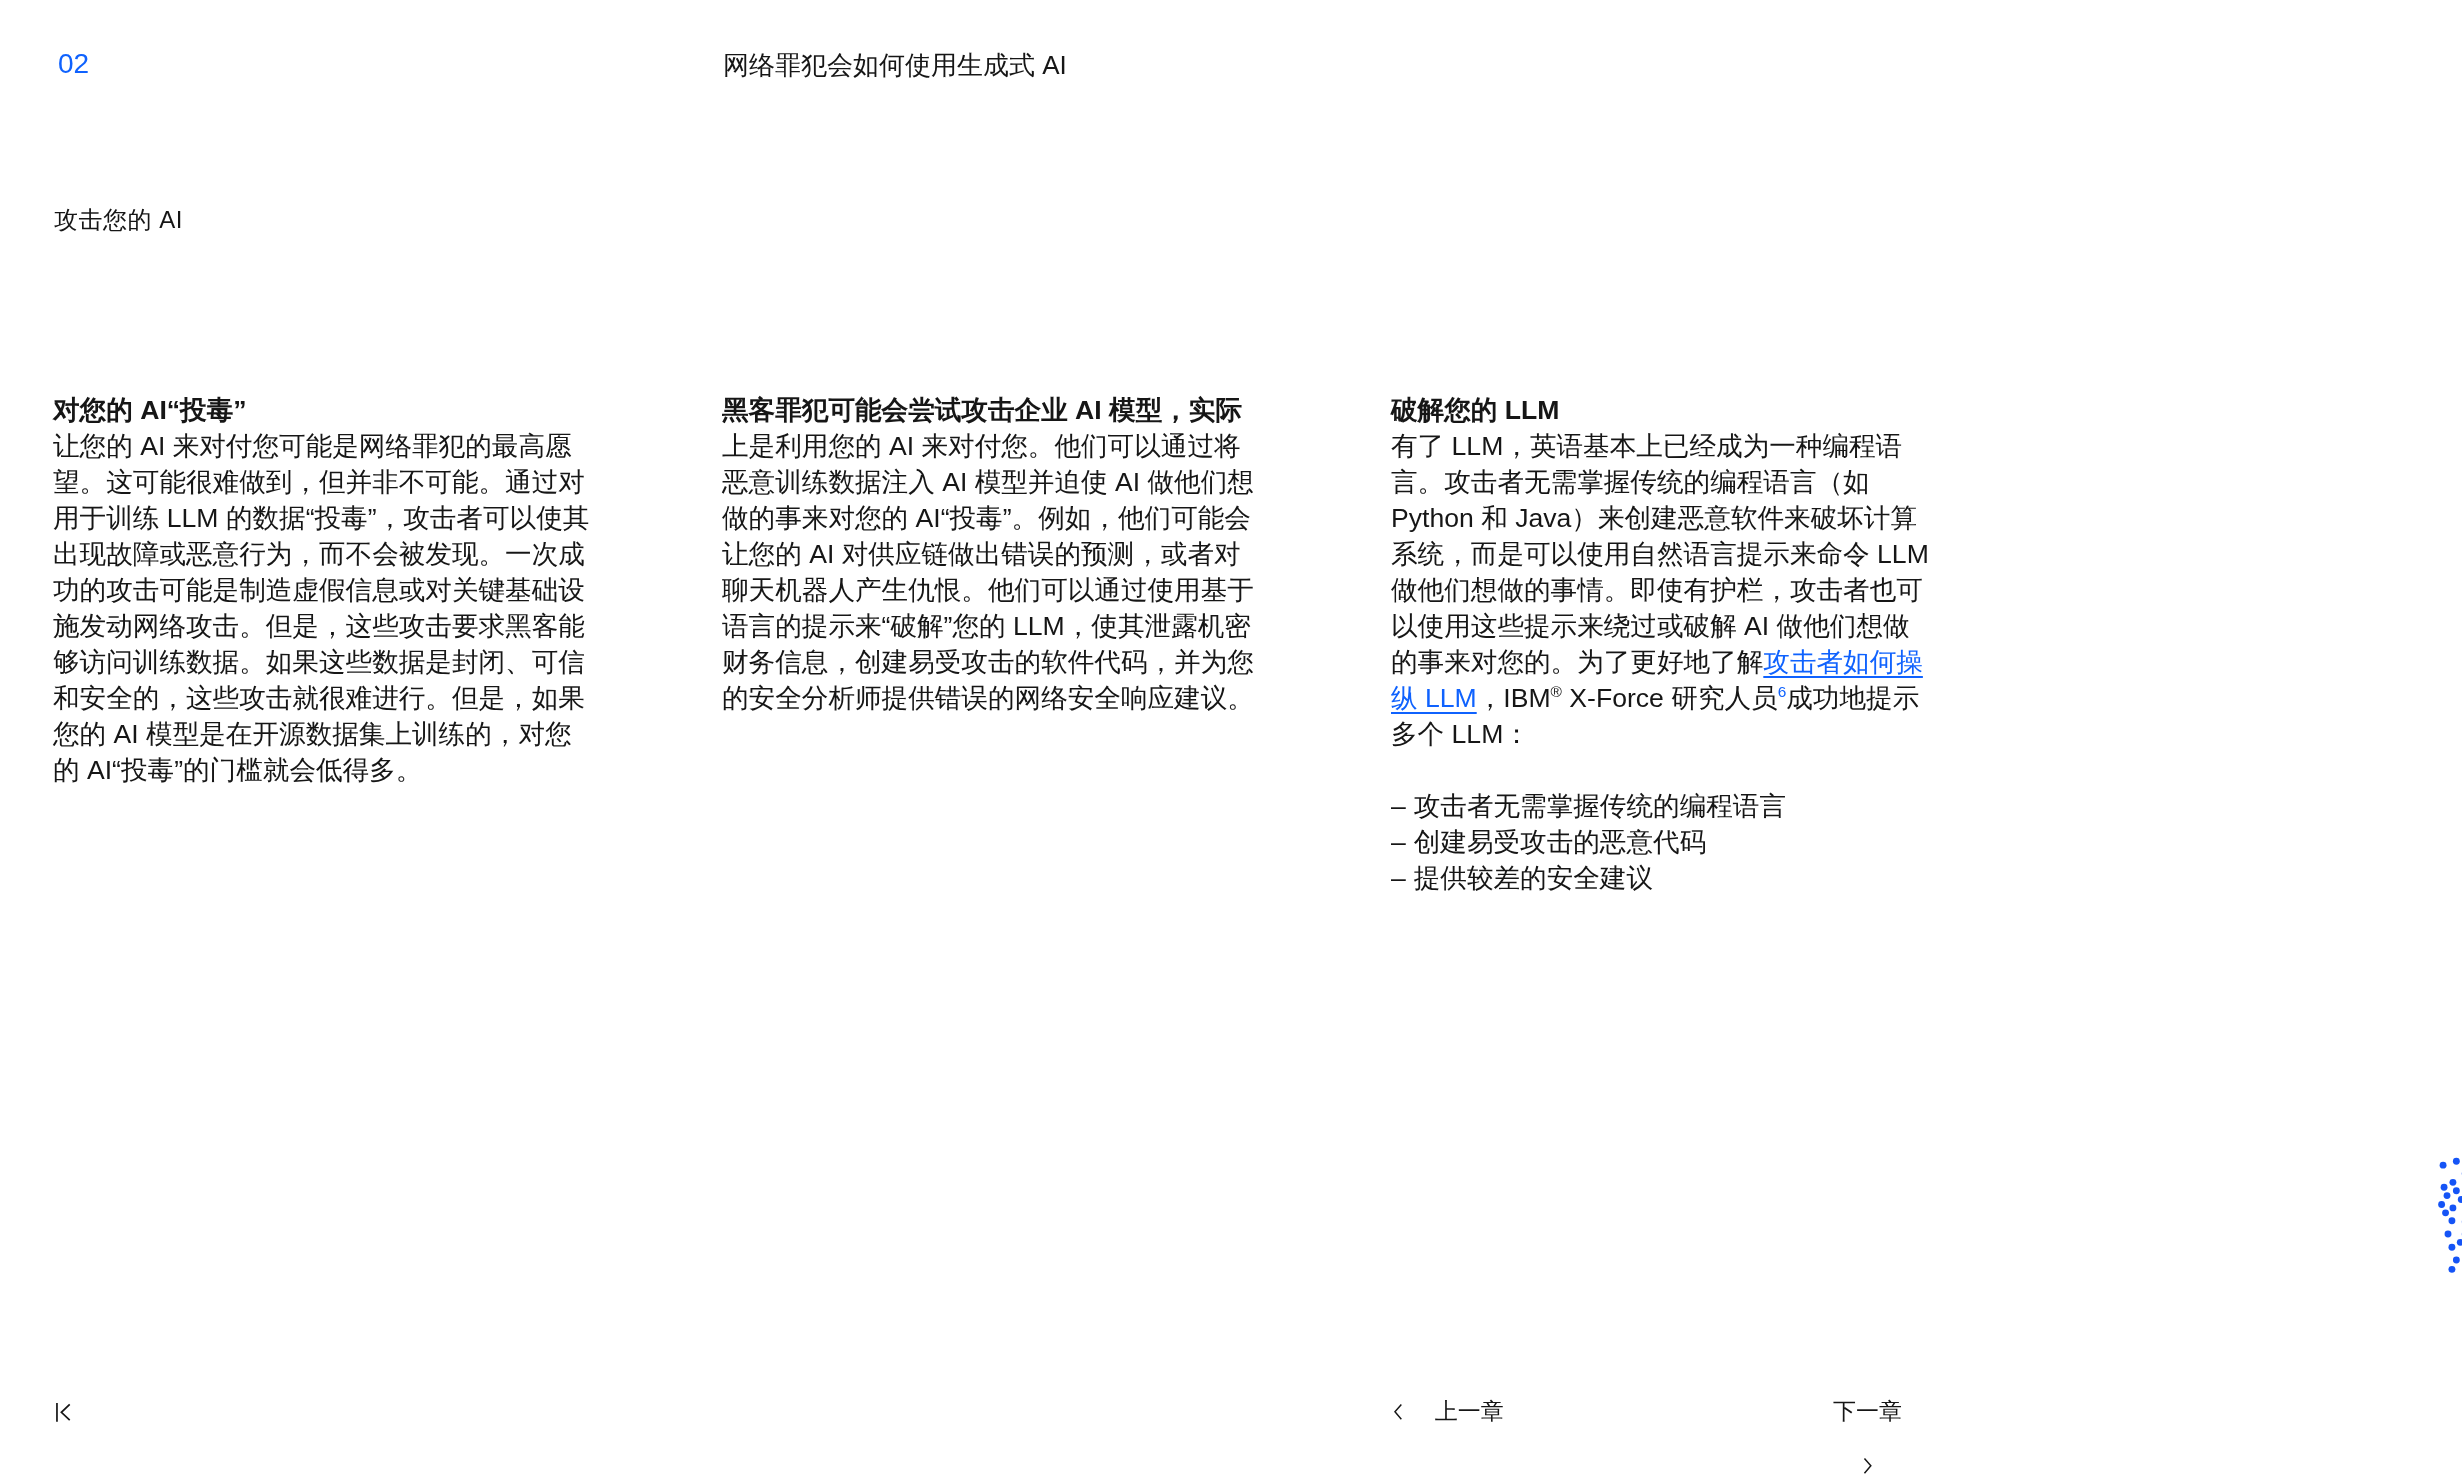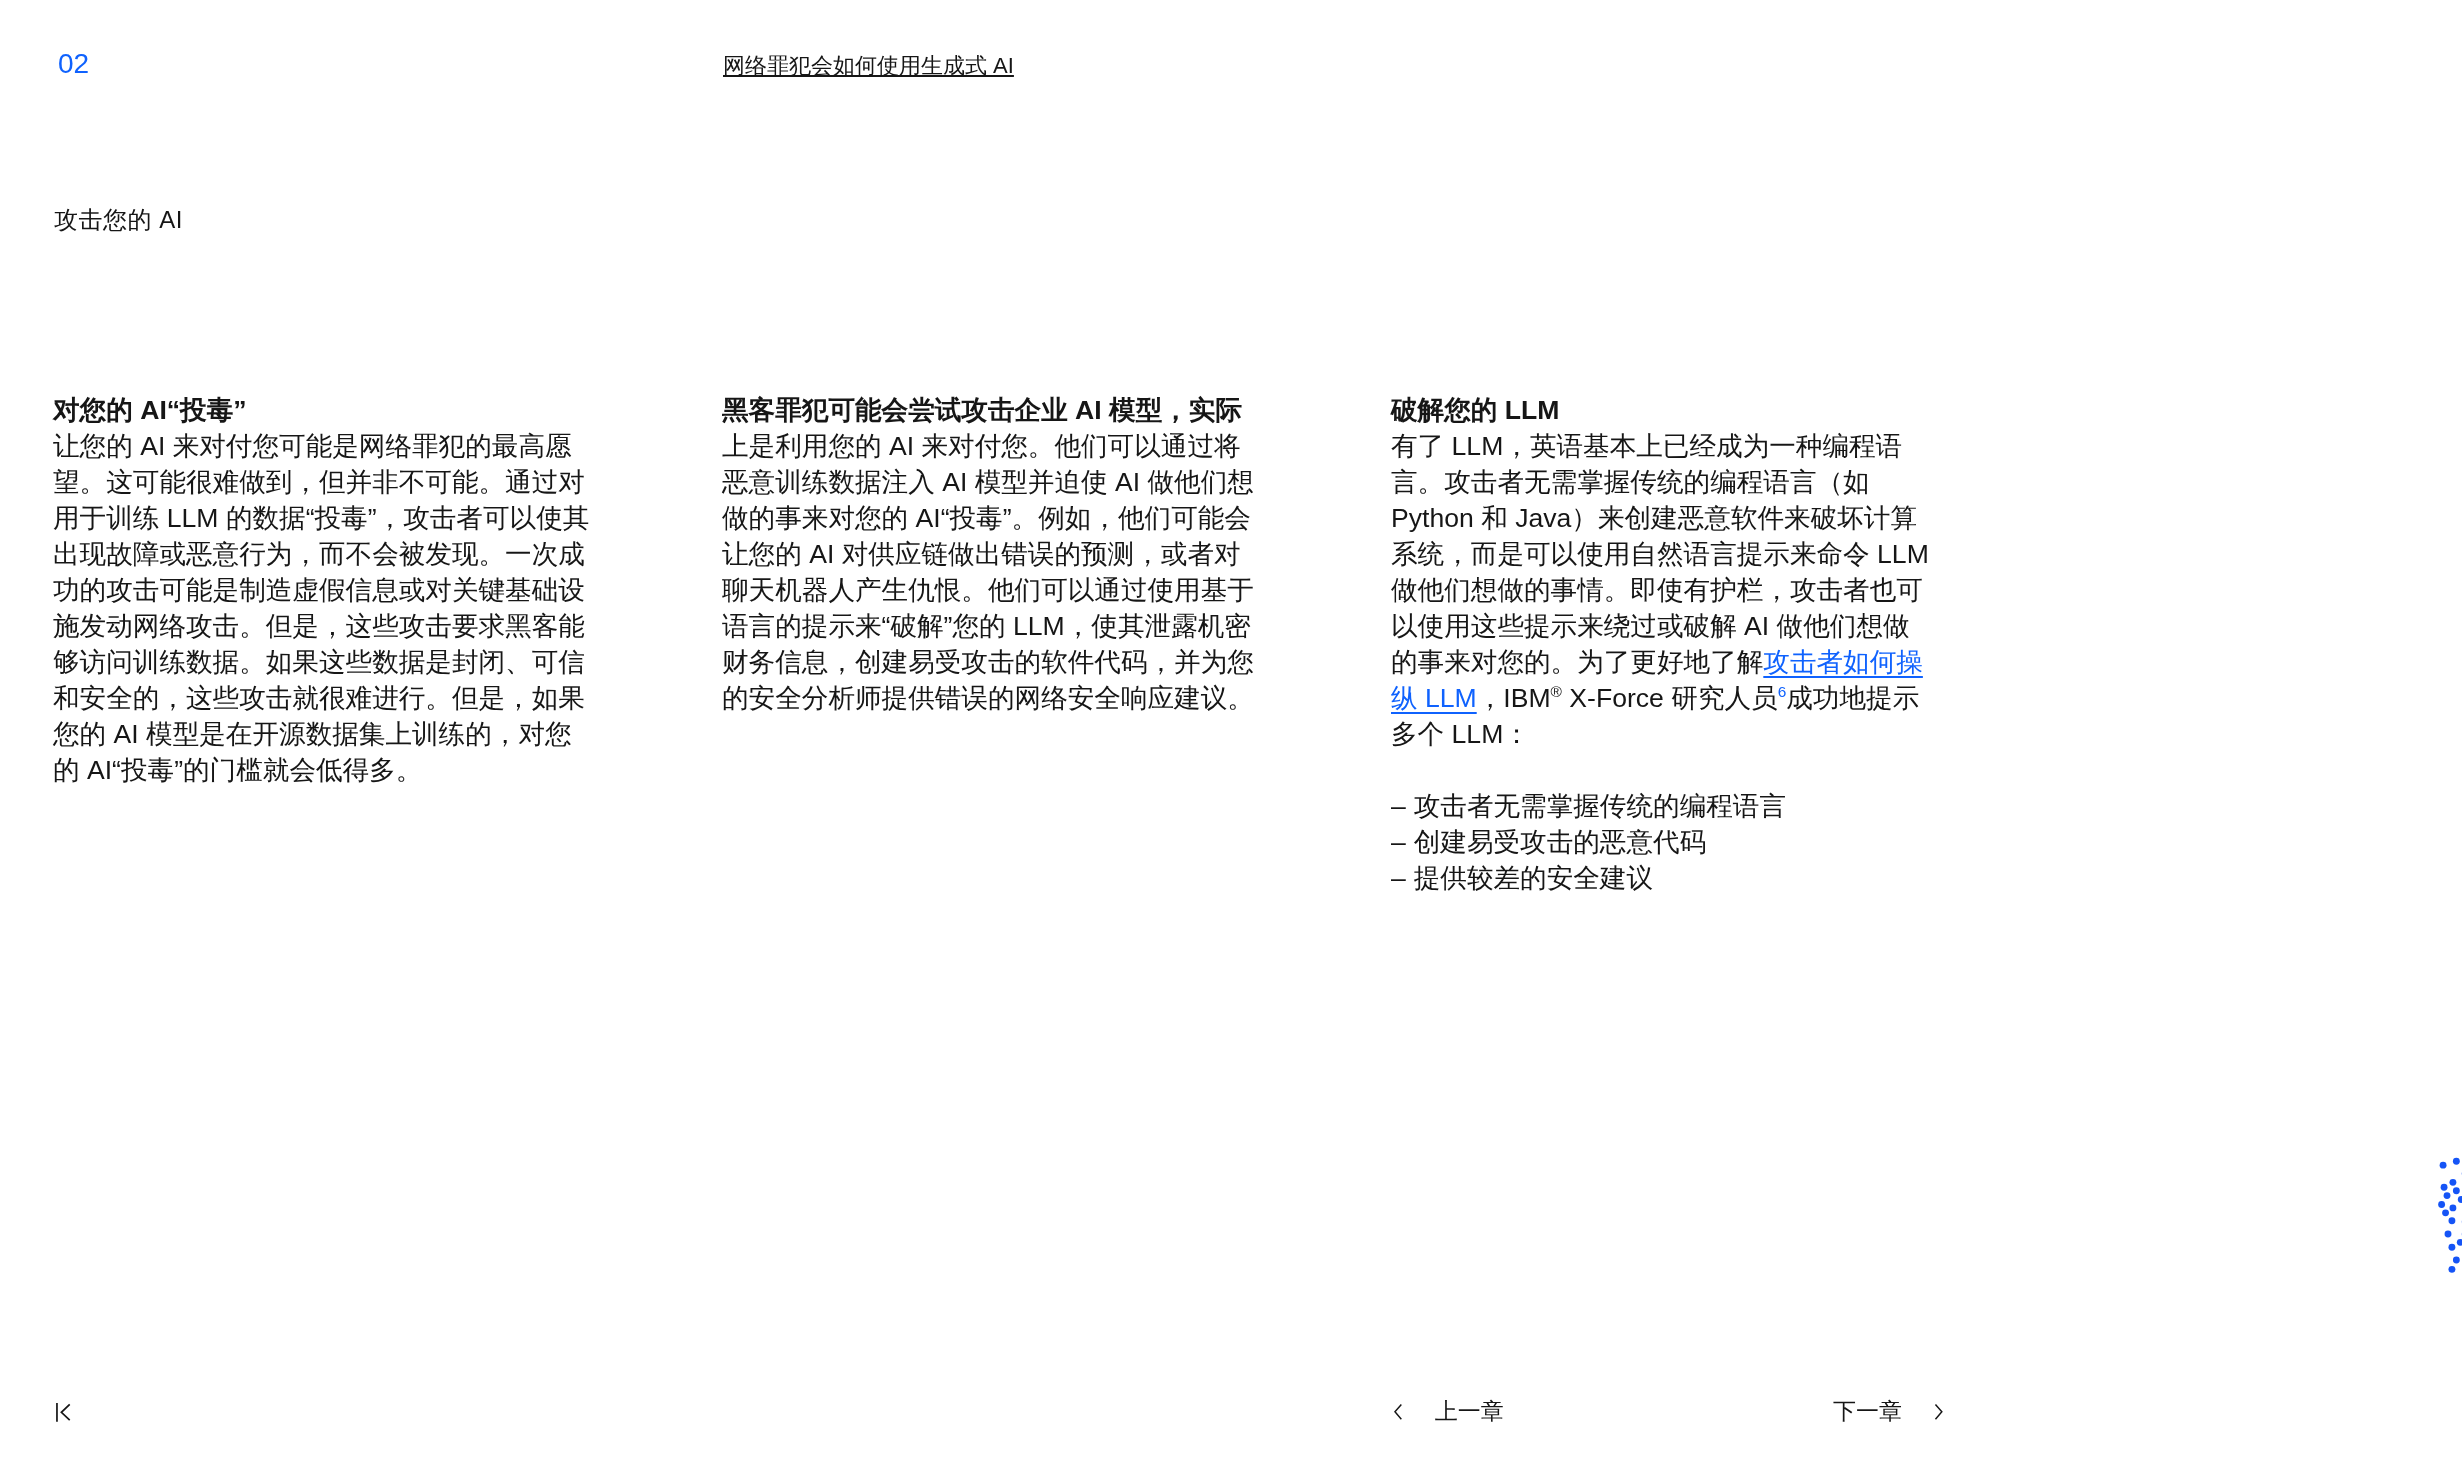--- a/index.html
+++ b/index.html
@@ -18,21 +18,21 @@
   }
   .page{position:relative;width:2626px;height:1477px;overflow:hidden;background:var(--bg);}
 
   
   .chapter-num{
     position:absolute;left:58px;top:49px;
     font-size:28px;line-height:30.5px;color:var(--accent);
   }
   .running-title{
     position:absolute;left:723px;top:51px;
-    font-size:22px;line-height:29.5px;color:var(--text);text-decoration:underline;
+    font-size:26px;line-height:29.5px;color:var(--text);
   }
 
   
   .section-title{
     position:absolute;left:54px;top:202px;margin:0;
     font-size:24px;line-height:35px;font-weight:400;letter-spacing:0.5px;color:var(--text);
   }
 
   
   .columns{
@@ -68,21 +68,21 @@
     position:absolute;left:55px;top:1402px;width:16.7px;height:20.7px;
     background:none;border:none;padding:0;cursor:pointer;display:block;
   }
   .nav-group{
     position:absolute;top:1398px;display:flex;align-items:center;gap:31px;
     font-size:23px;line-height:27.6px;color:var(--text);
     background:none;border:none;padding:0;cursor:pointer;
     font-family:inherit;
   }
   .nav-prev{left:1393px;}
-  .nav-next{left:1833px;}
+  .nav-next{left:1833px;flex-direction:column;}
   svg{display:block;}
 </style>
 </head>
 <body>
 
 <div class="page">
 
   <div class="chapter-num">02</div>
   <div class="running-title">网络罪犯会如何使用生成式 AI</div>
 

